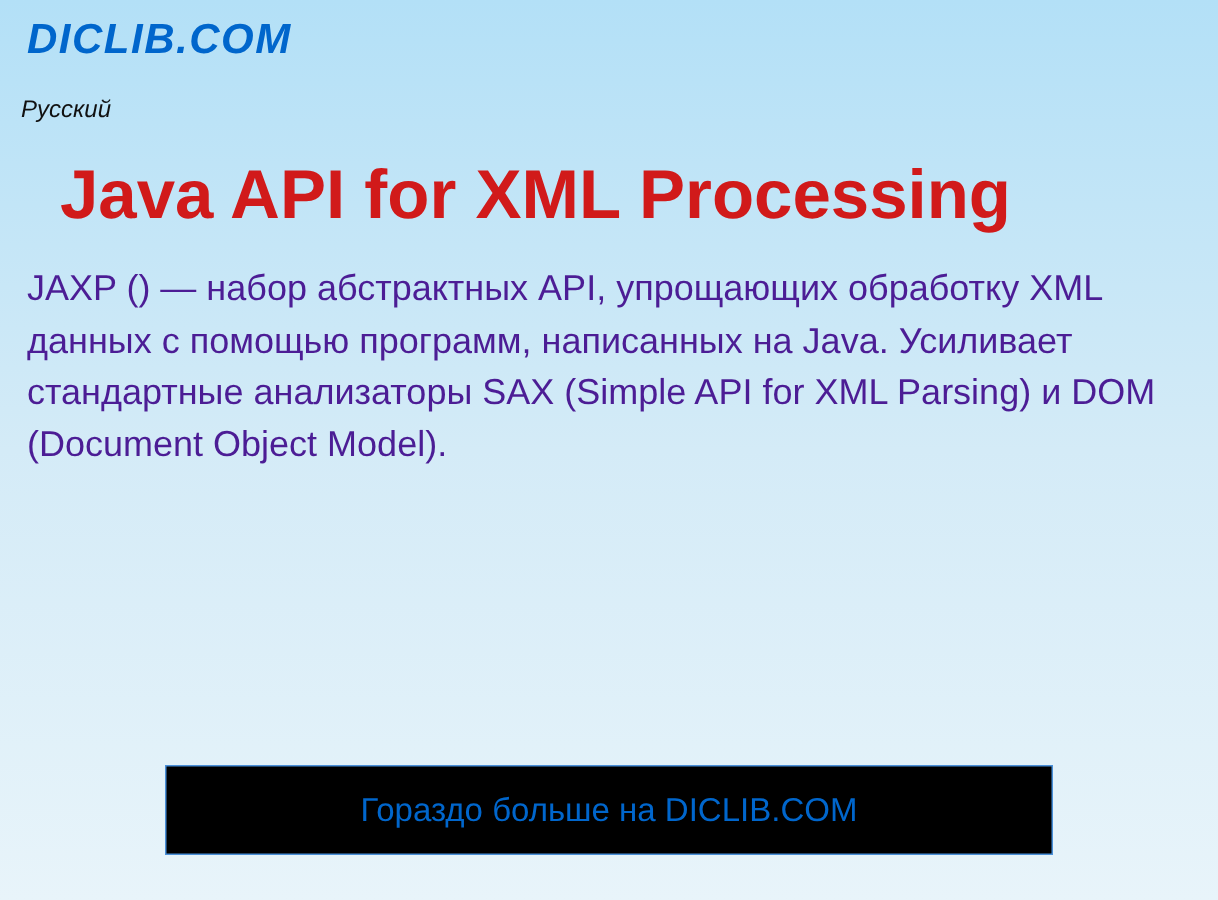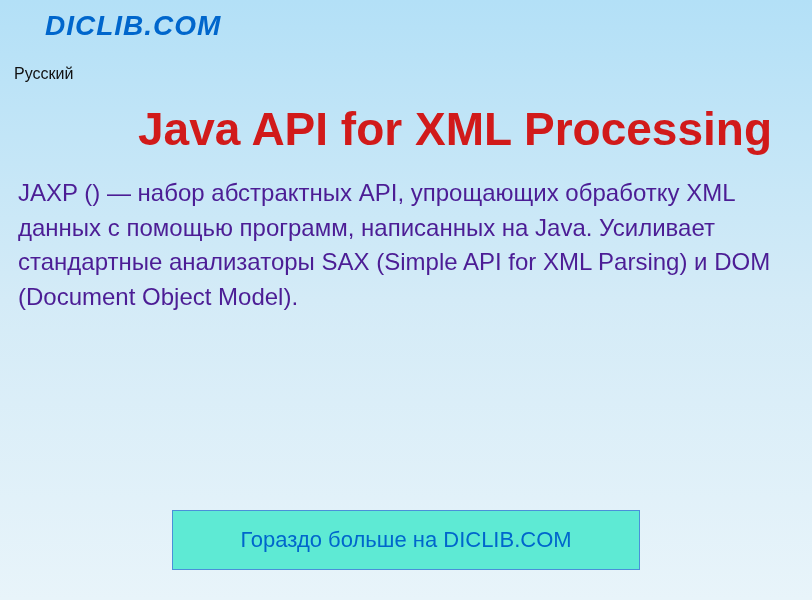--- a/index.html
+++ b/index.html
@@ -17,56 +17,56 @@
     }
     .header {
       padding: 10px 18px 5px 18px;
     }
     .site-title {
       color: #0066cc;
       font-size: 28px;
       font-weight: bold;
       font-style: italic;
       letter-spacing: 1px;
-      margin-left: 27px;
     }
     .site-subtitle {
       color: #333;
       font-size: 16px;
       margin-top: 2px;
       margin-left: 8px;
     }
     .language {
       color: #111;
       font-size: 16px;
       margin: 18px 0 0 14px;
+      font-style: italic;
     }
     .main-title {
       color: #d11a1a;
       font-size: 46px;
       font-weight: bold;
-      text-align: right;
+      text-align: left;
       margin: 20px 40px 20px 40px;
       line-height: 1.15;
     }
     .body-text {
       color: #4c1d95;
       font-size: 24px;
       line-height: 1.45;
       margin: 10px 18px 0 18px;
     }
     .cta-box {
       position: absolute;
       bottom: 30px;
       left: 50%;
       transform: translateX(-50%);
-      width: 468px;
+      width: 592px;
       padding: 16px 20px;
       border: 1px solid #4a90d9;
-      background: #5eead4;
+      background: #000000;
       text-align: center;
     }
     .cta-text {
       color: #0066cc;
       font-size: 22px;
     }
   </style>
 </head>
 <body>
 

